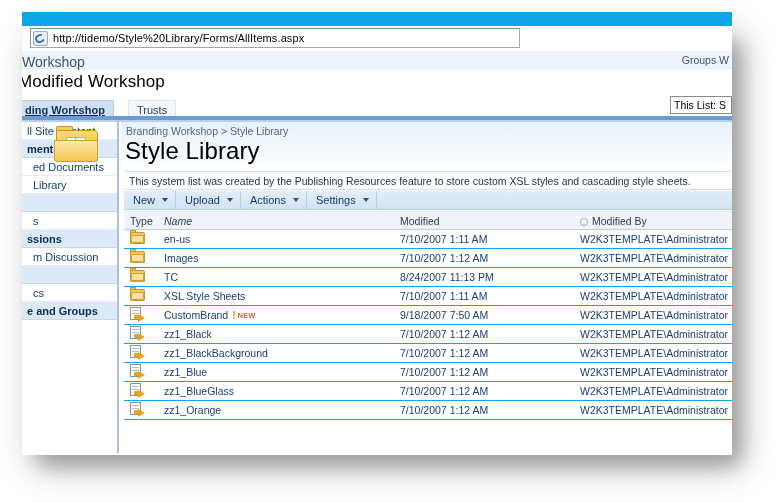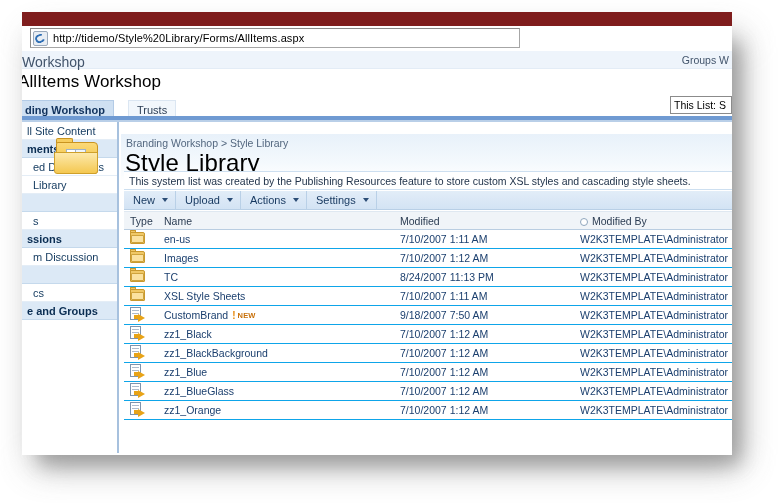--- a/index.html
+++ b/index.html
@@ -35,21 +35,21 @@
     background: #8d8d8d;
     filter: blur(9px);
     opacity: .6;
   }
 
   
   #window {
     position: absolute;
     left: 22px; top: 12px;
     width: 710px; height: 443px;
-    background: #7f1d1d;
+    background: #0ea5e9;
     overflow: hidden;
   }
 
   
   #addressbar {
     position: absolute;
     left: 0; top: 14px;
     width: 710px; height: 26px;
     background: #ffffff;
   }
@@ -150,20 +150,21 @@
     white-space: nowrap;
     padding: 0 8px;
   }
   .tab.active {
     left: -6px;
     background: #cfe0f2;
     color: #10315c;
     font-weight: bold;
     border: 1px solid #b3cbe6;
     border-bottom: none;
+    text-decoration: underline;
   }
   .tab.inactive {
     left: 106px;
     background: #f2f7fc;
     color: #2c3e55;
     border: 1px solid #dbe6f2;
     border-bottom: none;
   }
   #tab-underline {
     position: absolute;
@@ -241,21 +242,21 @@
   #content {
     position: absolute;
     left: 99px; top: 0;
     width: 611px; height: 333px;
     background: #ffffff;
   }
 
   
   #pagehead {
     position: absolute;
-    left: 0; top: 12px;
+    left: 0; top: 0;
     width: 611px; height: 48px;
     background: linear-gradient(to bottom,#e8f1fa 0%,#f4f9fd 60%,#ffffff 100%);
   }
   #bigicon {
     position: absolute;
     left: -67px; top: 4px;
     width: 46px; height: 38px;
   }
   #breadcrumb {
     position: absolute;
@@ -349,21 +350,21 @@
     color: #1b3f6e;
     padding: 0 0 0 6px;
     white-space: nowrap;
     vertical-align: middle;
   }
   td.c-type { width: 34px; padding-left: 8px; }
   td.c-name { width: 236px; }
   td.c-mod  { width: 180px; color: #1a1a1a; }
   td.c-by   { width: 158px; }
   th.c-type { width: 34px; }
-  th.c-name { width: 236px; }
+  th.c-name { width: 236px; font-style: italic; }
   th.c-mod  { width: 180px; }
   th.c-by   { width: 158px; }
 
   .namecell { display: flex; align-items: center; gap: 4px; }
   .newbadge {
     display: inline-flex;
     align-items: center;
     gap: 2px;
     white-space: nowrap;
   }
@@ -534,21 +535,21 @@
     </div>
 
     <div id="sp-page">
 
       <div id="globalnav">
         <span id="globalnav-left">Workshop</span>
         <span id="welcome">Groups W</span>
       </div>
 
       <div id="titleband">
-        <span id="sitetitle">AllItems Workshop</span>
+        <span id="sitetitle">Modified Workshop</span>
       </div>
 
       <div id="tabrow">
         <div class="tab active">ding Workshop</div>
         <div class="tab inactive">Trusts</div>
       </div>
       <div id="tab-underline"></div>
       <div id="tab-underline2"></div>
 
       <div id="searchbox">This List: S</div>

